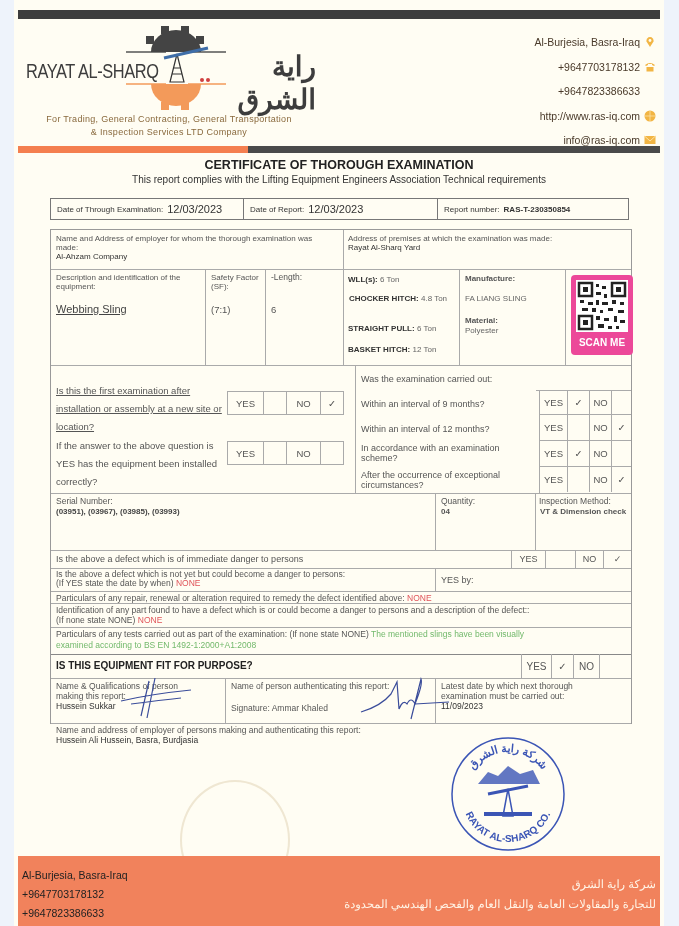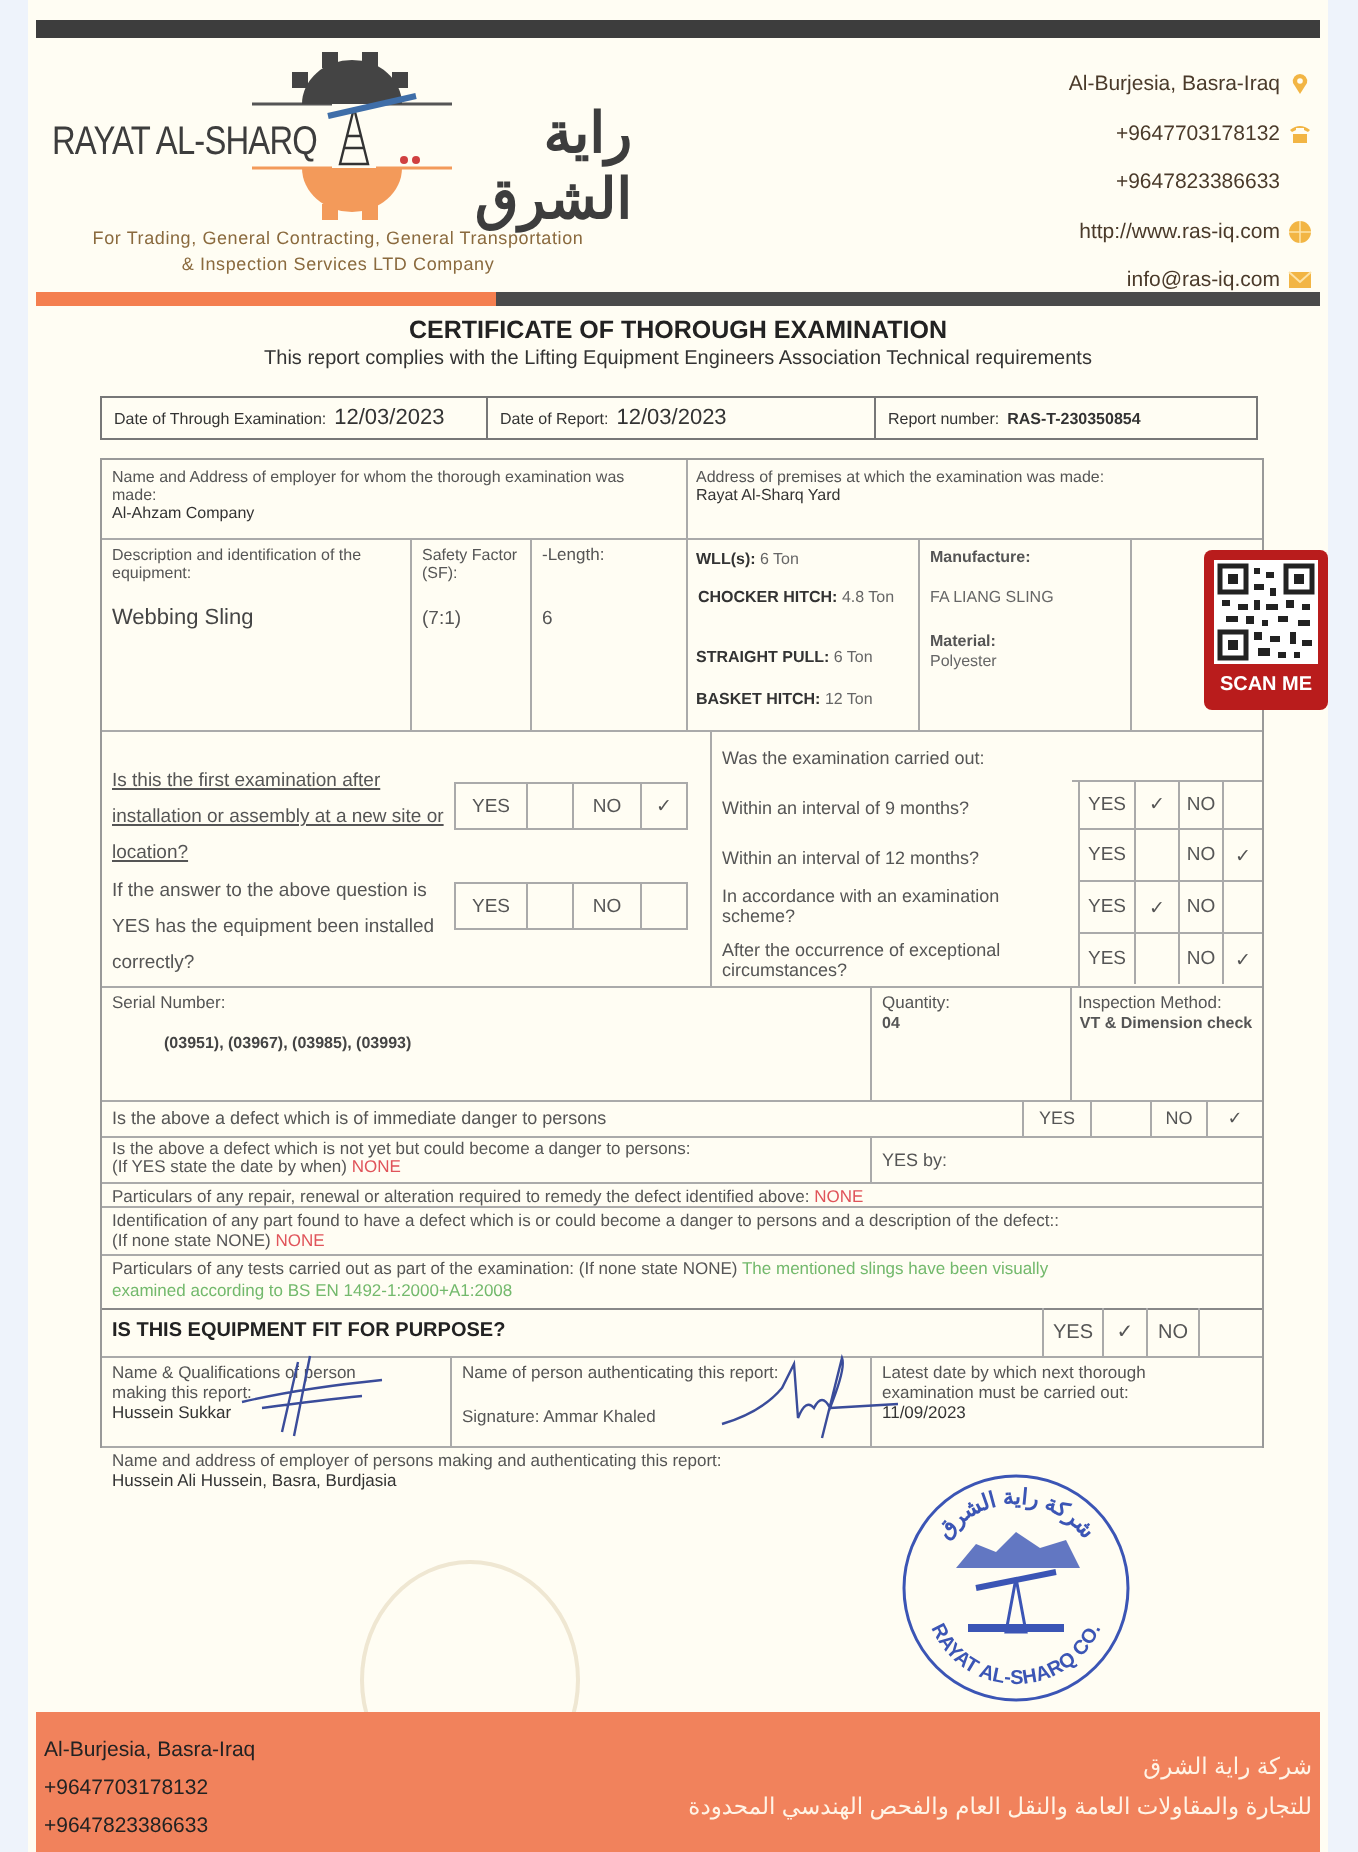--- a/index.html
+++ b/index.html
@@ -31,21 +31,21 @@
   .vline { position: absolute; width: 1px; background: #aaa; }
   .lbl { font-size: 8px; color: #555; line-height: 9px; }
   .val { font-size: 8px; color: #333; line-height: 10px; text-align: center; }
   .q { font-size: 9.5px; color: #555; line-height: 18px; }
   .q2 { font-size: 9px; color: #555; line-height: 10px; }
   .yn { position: absolute; display: flex; border: 1px solid #aaa; height: 24px; font-size: 9.5px; color: #555; }
   .yn > div { border-right: 1px solid #aaa; display: flex; align-items: center; justify-content: center; }
   .yn > div:last-child { border-right: none; }
   .red { color: #e0545a; }
   .green { color: #73b96c; }
-  .qr { position: absolute; left: 523px; top: 48px; width: 62px; height: 80px; background: #b91c1c; border-radius: 4px; margin-left: 31px; }
+  .qr { position: absolute; left: 523px; top: 48px; width: 62px; height: 80px; background: #ec4899; border-radius: 4px; }
   .qr-inner { position: absolute; left: 5px; top: 5px; width: 52px; height: 52px; background: #fff; }
   .qr-label { position: absolute; left: 0; top: 62px; width: 62px; text-align: center; color: #fff; font-size: 10px; font-weight: bold; }
   .stamp { position: absolute; left: 434px; top: 734px; width: 120px; height: 120px; }
   .footer { position: absolute; left: 4px; top: 856px; width: 642px; height: 70px; background: #f1825c; }
   .footer-left { position: absolute; left: 4px; top: 10px; font-size: 10.5px; line-height: 19px; color: #222; }
   .footer-right { position: absolute; right: 4px; top: 18px; text-align: right; font-size: 11.5px; line-height: 20px; color: #fff4e6; direction: rtl; }
   .emboss { position: absolute; left: 166px; top: 780px; width: 110px; height: 120px; border-radius: 50%; border: 2px solid rgba(210,190,150,0.35); }
   .sig { position: absolute; }
 </style>
 </head>
@@ -140,21 +140,21 @@
   <div class="form">
 
     <div class="abs lbl" style="left:5px;top:4px;width:270px;">Name and Address of employer for whom the thorough examination was made:</div>
     <div class="abs val" style="left:5px;top:22px;">Al-Ahzam Company</div>
     <div class="abs lbl" style="left:297px;top:4px;width:270px;">Address of premises at which the examination was made:</div>
     <div class="abs val" style="left:297px;top:13px;">Rayat Al-Sharq Yard</div>
     <div class="hline" style="left:0;top:39px;width:580px;"></div>
     <div class="vline" style="left:292px;top:0;height:39px;"></div>
 
     <div class="abs lbl" style="left:5px;top:43px;width:145px;">Description and identification of the equipment:</div>
-    <div class="abs" style="left:5px;top:73px;font-size:11px;color:#444;">Webbing Sling</div>
+    <div class="abs" style="left:5px;top:73px;font-size:11px;color:#444;text-decoration:underline;">Webbing Sling</div>
     <div class="vline" style="left:154px;top:39px;height:96px;"></div>
     <div class="abs lbl" style="left:160px;top:43px;width:55px;">Safety Factor (SF):</div>
     <div class="abs" style="left:160px;top:74px;font-size:9.5px;color:#555;">(7:1)</div>
     <div class="vline" style="left:214px;top:39px;height:96px;"></div>
     <div class="abs lbl" style="left:220px;top:43px;font-size:8.5px;">-Length:</div>
     <div class="abs" style="left:220px;top:74px;font-size:9.5px;color:#555;">6</div>
     <div class="vline" style="left:292px;top:39px;height:96px;"></div>
 
     <div class="abs val" style="left:297px;top:45px;"><b>WLL(s):</b> <span style="color:#666;">6 Ton</span></div>
     <div class="abs val" style="left:297px;top:64px;width:100px;"><b>CHOCKER HITCH:</b> <span style="color:#666;">4.8 Ton</span></div>
@@ -228,21 +228,21 @@
       <div style="display:flex;height:25px;font-size:9.5px;color:#555;">
         <div style="width:28px;border-right:1px solid #aaa;display:flex;align-items:center;justify-content:center;">YES</div>
         <div style="width:22px;border-right:1px solid #aaa;display:flex;align-items:center;justify-content:center;"></div>
         <div style="width:22px;border-right:1px solid #aaa;display:flex;align-items:center;justify-content:center;">NO</div>
         <div style="flex:1;display:flex;align-items:center;justify-content:center;">✓</div>
       </div>
     </div>
     <div class="hline" style="left:0;top:263px;width:580px;"></div>
 
     <div class="abs lbl" style="left:5px;top:267px;font-size:8.5px;">Serial Number:</div>
-    <div class="abs val bold" style="left:5px;top:287px;color:#444;margin-left:26px;">(03951), (03967), (03985), (03993)</div>
+    <div class="abs val bold" style="left:5px;top:277px;color:#444;">(03951), (03967), (03985), (03993)</div>
     <div class="vline" style="left:384px;top:263px;height:57px;"></div>
     <div class="abs lbl" style="left:390px;top:267px;font-size:8.5px;">Quantity:</div>
     <div class="abs val bold" style="left:390px;top:277px;color:#555;">04</div>
     <div class="vline" style="left:484px;top:263px;height:57px;"></div>
     <div class="abs lbl" style="left:488px;top:267px;font-size:8.5px;">Inspection Method:</div>
     <div class="abs val" style="left:488px;top:277px;width:88px;color:#555;font-weight:bold;">VT &amp; Dimension check</div>
     <div class="hline" style="left:0;top:320px;width:580px;"></div>
 
     <div class="abs q2" style="left:5px;top:324px;">Is the above a defect which is of immediate danger to persons</div>
     <div class="abs" style="left:460px;top:320px;width:120px;height:18px;display:flex;font-size:9px;color:#555;">

